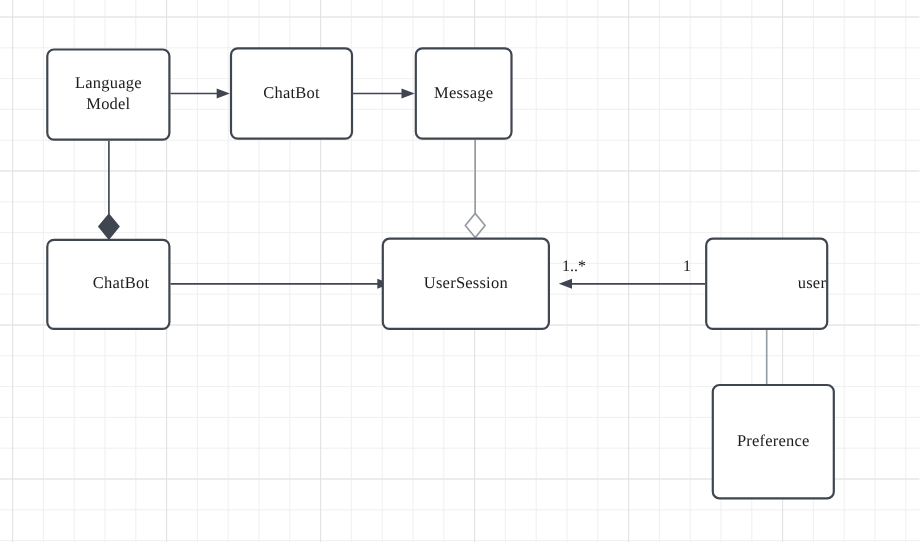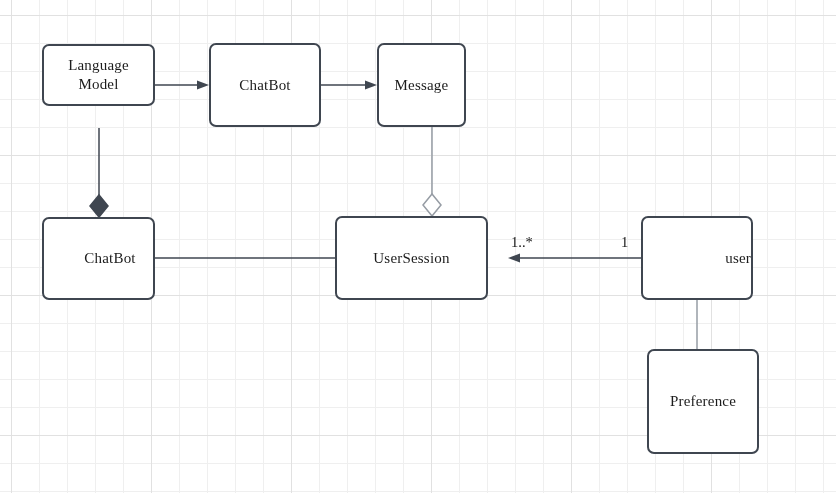--- a/index.html
+++ b/index.html
@@ -85,34 +85,34 @@
           <polygon points="355,258 343,262.5 343,253.5" fill="#3f4650"></polygon>
         </g>
         <g>
           <line x1="641" y1="258" x2="518" y2="258" stroke="#3f4650" stroke-width="1.5"></line>
           <polygon points="508,258 520,253.5 520,262.5" fill="#3f4650"></polygon>
         </g>
         <g>
           <line x1="697" y1="300" x2="697" y2="349" stroke="#969ca4" stroke-width="1.5"></line>
         </g>
       </svg>
-  <div class="node" style="left: 42px; top: 44px; width: 113px; height: 62px;">
+  <div class="node" style="left: 42px; top: 44px; width: 113px; height: 84px;">
         <span class="node-label">Language
 Model</span>
       </div>
       <div class="node" style="left: 209px; top: 43px; width: 112px; height: 84px;">
         <span class="node-label">ChatBot</span>
       </div>
       <div class="node" style="left: 377px; top: 43px; width: 89px; height: 84px;">
         <span class="node-label">Message</span>
       </div>
       <div class="node" style="left: 42px; top: 217px; width: 113px; height: 83px; padding-left: 23px;">
         <span class="node-label">ChatBot</span>
       </div>
-      <div class="node" style="left: 335px; top: 216px; width: 153px; height: 84px;">
+      <div class="node" style="left: 347px; top: 216px; width: 153px; height: 84px;">
         <span class="node-label">UserSession</span>
       </div>
       <div class="node" style="left: 641px; top: 216px; width: 112px; height: 84px; justify-content: flex-end;">
         <span class="node-label">user</span>
       </div>
       <div class="node" style="left: 647px; top: 349px; width: 112px; height: 105px;">
         <span class="node-label">Preference</span>
       </div>
       <span class="edge-label" style="left: 511px; top: 235px;">1..*</span>
       <span class="edge-label" style="left: 621px; top: 235px;">1</span>

